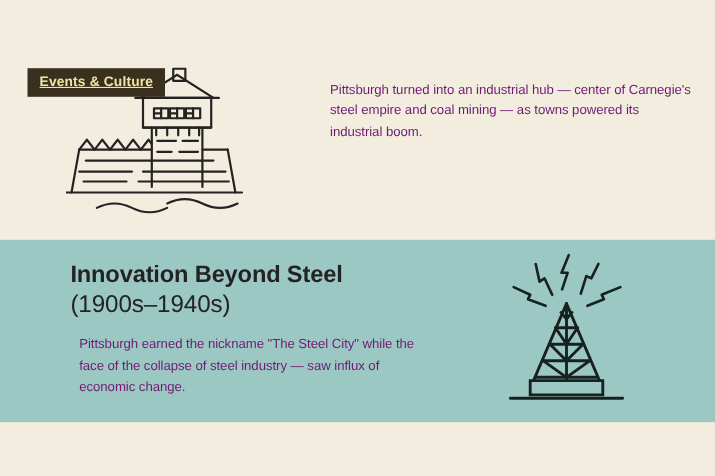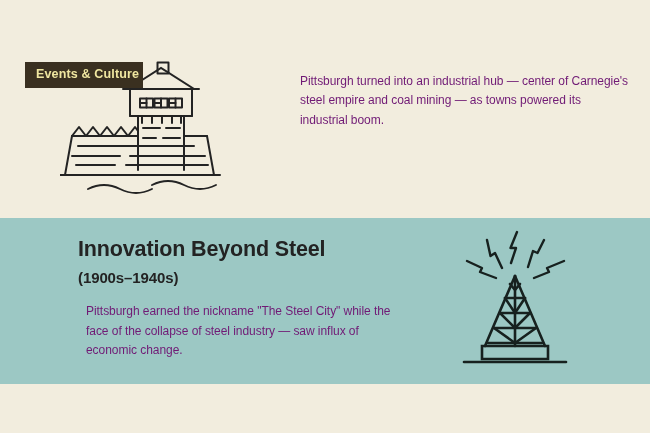--- a/index.html
+++ b/index.html
@@ -46,24 +46,25 @@
   
   .badge {
     position: absolute;
     left: 25px;
     top: 62px;
     background: #3A3020;
     color: #EFE6A0;
     font-size: 12.5px;
     font-weight: bold;
     letter-spacing: 0.15px;
-    padding: 6px 4px 7px 11px;
+    padding: 6px 11px 7px 11px;
     line-height: 1;
     white-space: nowrap;
     z-index: 4;
+    text-decoration: underline;
   }
 
   
   .illus {
     position: absolute;
     z-index: 2;
   }
   .illus-fort {
     left: 60px;
     top: 58px;
@@ -80,21 +81,21 @@
 
   
   .textblock { position: absolute; z-index: 3; }
 
   .block-top {
     left: 292px;
     top: 60px;
     width: 344px;
   }
   .block-mid {
-    left: 78px;
+    left: 64px;
     top: 236px;
     width: 330px;
   }
 
   .heading {
     margin: 0;
     color: #232323;
     font-size: 22.5px;
     font-weight: bold;
     line-height: 1.24;
@@ -103,22 +104,22 @@
   .heading .period {
     font-weight: normal;
     font-size: 20.5px;
     letter-spacing: -0.1px;
   }
 
   .heading-mid {
     font-size: 21.5px;
   }
   .heading-mid .period {
-    font-weight: bold;
-    font-size: 15px;
+    font-weight: normal;
+    font-size: 22px;
   }
 
   .body {
     margin: 8px;
     color: #701a75;
     font-size: 12px;
     line-height: 1.62;
     letter-spacing: -0.05px;
   }
   .body-top { margin-top: 12px; }

